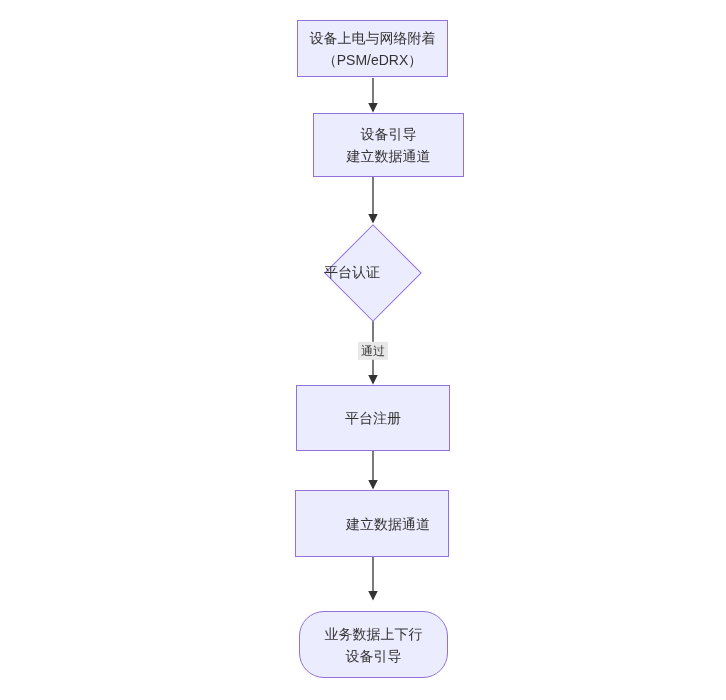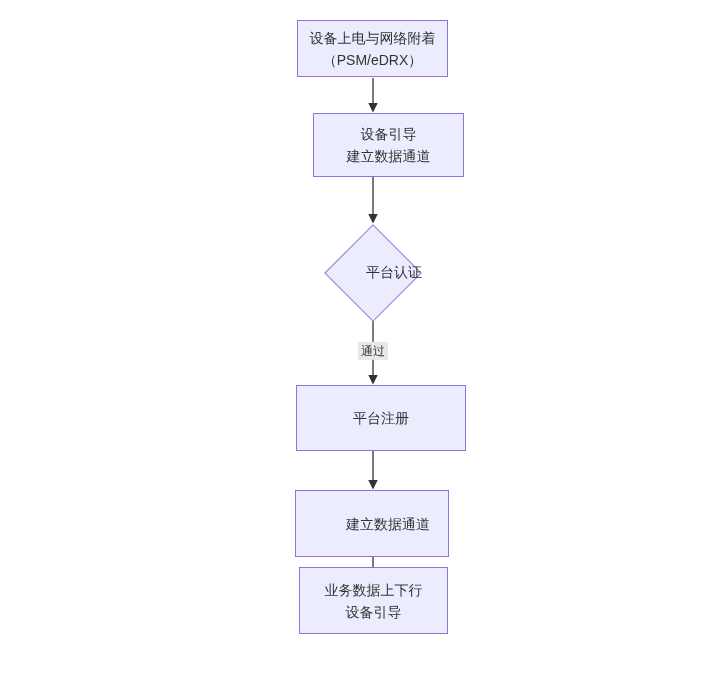--- a/index.html
+++ b/index.html
@@ -38,21 +38,21 @@
     text-align: center;
     font-size: 14px;
     line-height: 22px;
     color: var(--text_color, #333333);
   }
   .node-line { white-space: nowrap; }
   .diamond-wrap {
     position: absolute;
     display: flex;
     align-items: center;
-    justify-content: flex-end;
+    justify-content: flex-start;
     font-family: Liberation Mono, monospace;
   }
   .diamond-shape {
     position: absolute;
     left: 50%;
     top: 50%;
     width: 69px;
     height: 69px;
     box-sizing: border-box;
     background: var(--node_fill, #ECECFF);
@@ -73,23 +73,23 @@
     color: var(--text_color, #333333);
     font-size: 12px;
     line-height: 1.2;
     padding: 2px 3px;
     white-space: nowrap;
   }
   
   #node-power   { left: 297px; top: 20px;  width: 151px; height: 57px; }
   #node-boot    { left: 313px; top: 113px; width: 151px; height: 64px; }
   #node-auth    { left: 324px; top: 224px; width: 98px;  height: 97px; }
-  #node-register{ left: 296px; top: 385px; width: 170px; height: 66px; }
+  #node-register{ left: 296px; top: 385px; width: 154px; height: 66px; }
   #node-channel { left: 295px; top: 490px; width: 154px; height: 67px; padding-left: 32px; }
-  #node-service { left: 299px; top: 567px; width: 149px; height: 67px; }
+  #node-service { left: 299px; top: 611px; width: 149px; height: 67px; border-radius: 25px; }
   #edge-label-pass { left: 373px; top: 351px; }
 </style>
 </head>
 <body>
 
 <div class="canvas">
 
   <svg class="edges-svg" viewBox="0 0 726 700" xmlns="http://www.w3.org/2000/svg">
     <defs>
       <marker id="arrowhead" markerUnits="userSpaceOnUse" markerWidth="12" markerHeight="12" refX="8.5" refY="5" orient="auto">

